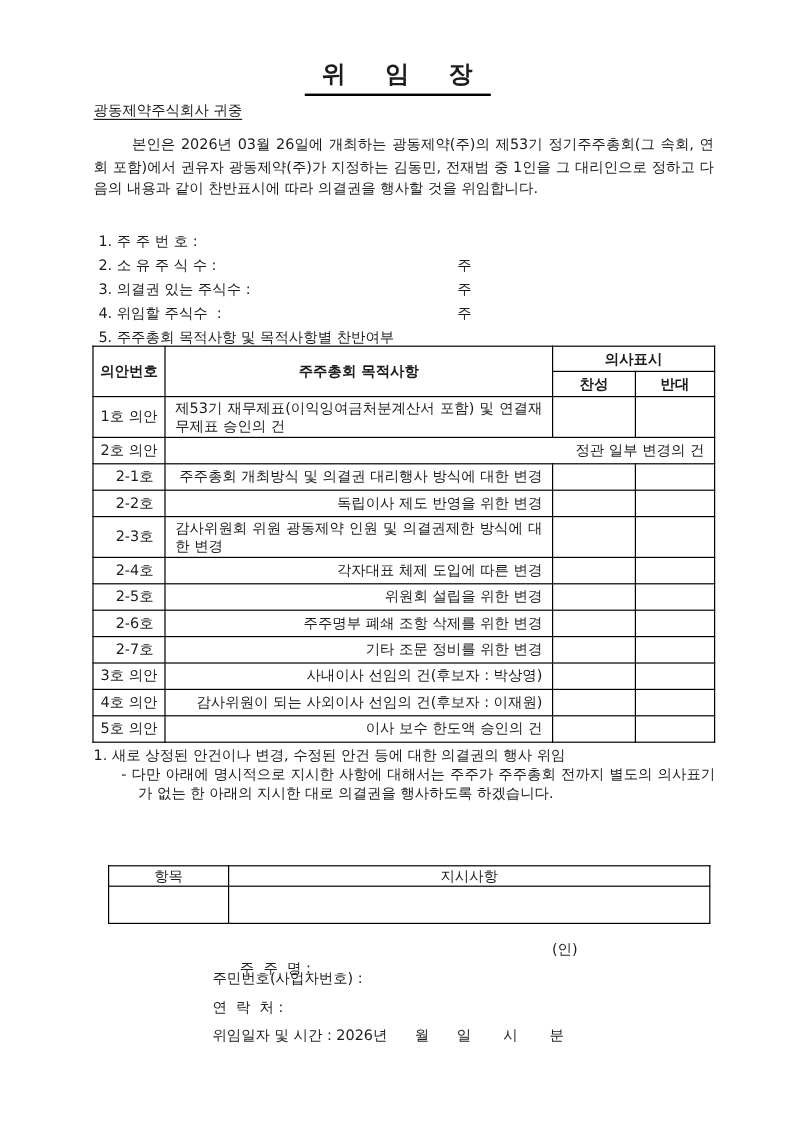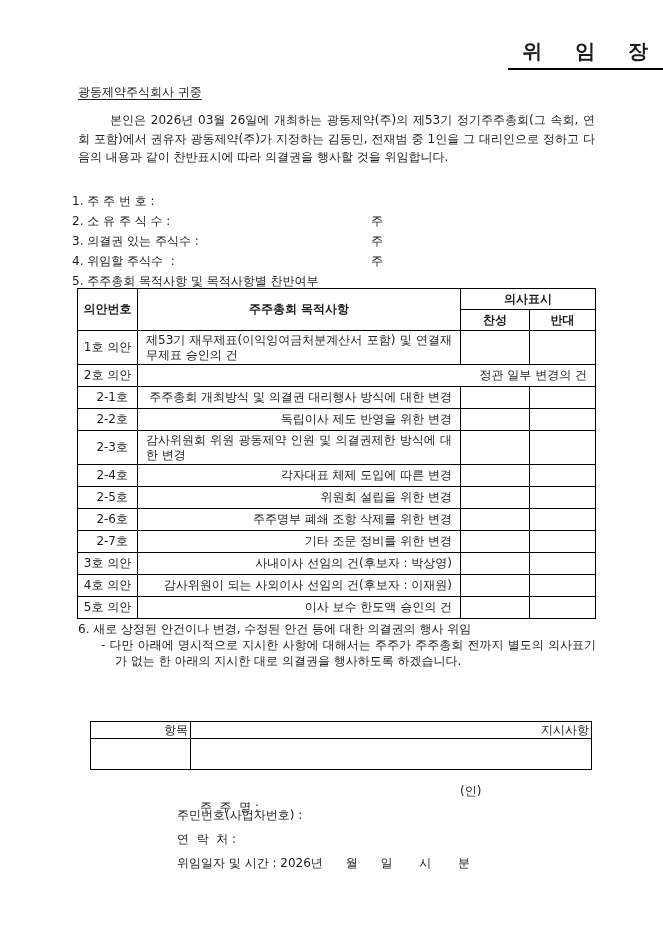--- a/index.html
+++ b/index.html
@@ -8,21 +8,21 @@
     width:663px;height:944px;
     background:#ffffff;
     font-family:"DejaVu Sans",sans-serif;
     color:#1c1c1c;
     font-size:12px;
     overflow:hidden;
   }
   .abs{position:absolute;}
 
   
-  .title-wrap{top:38px;left:0;right:0;text-align:right;}
+  .title-wrap{top:48px;left:0;right:0;text-align:center;}
   .title{
     display:inline-block;
     font-size:20px;font-weight:bold;
     white-space:pre;
     letter-spacing:1px;
     border-bottom:2px solid #000;
     padding:0 14px 3px 14px;
   }
 
   
@@ -34,21 +34,21 @@
     line-height:18.5px;
     text-align:justify;
     text-indent:32px;
     word-break:break-all;
   }
 
   
   .daeum{top:172px;left:78px;width:517px;text-align:center;white-space:pre;}
 
   
-  .nlist{top:191px;left:72px;width:517px;}
+  .nlist{top:191px;left:82px;width:517px;}
   .nrow{position:relative;height:20px;line-height:20px;white-space:pre-wrap;}
   .nrow .unit{position:absolute;left:299px;top:0;}
 
   
   table{border-collapse:collapse;}
   .main-table{top:288px;left:77px;width:518px;table-layout:fixed;}
   .main-table th,.main-table td{
     border:1px solid #000;
     font-size:12px;
     overflow:hidden;
@@ -69,21 +69,21 @@
   .sec6 .heading{white-space:pre-wrap;}
   .sec6 .bullet{
     padding-left:37px;
     text-indent:-14px;
     text-align:justify;
   }
 
   
   .inst-table{top:721px;left:90px;width:501px;table-layout:fixed;}
   .inst-table th,.inst-table td{border:1px solid #000;font-size:12px;}
-  .inst-table th{font-weight:normal;text-align:right;height:16px;padding:0 2px;line-height:15px;}
+  .inst-table th{font-weight:normal;text-align:center;height:16px;padding:0 12px;line-height:15px;}
   .inst-table td{height:28px;padding:1px 6px;}
 
   
   .sig{top:783px;left:177px;}
   .sig .sline{position:relative;height:16px;line-height:16px;margin-bottom:8px;white-space:pre;}
   .sig .seal{position:absolute;left:283px;top:0;}
 </style>
 </head>
 <body>
 
@@ -192,21 +192,21 @@
       <tr class="r">
         <td class="no main">5호 의안</td>
         <td class="desc">이사 보수 한도액 승인의 건</td>
         <td class="vote"></td>
         <td class="vote"></td>
       </tr>
     </tbody>
   </table>
 
   <div class="abs sec6">
-    <div class="heading">6. 새로 상정된 안건이나 변경, 수정된 안건 등에 대한 의결권의 행사 위임</div>
+    <div class="heading">1. 새로 상정된 안건이나 변경, 수정된 안건 등에 대한 의결권의 행사 위임</div>
     <div class="bullet">- 다만 아래에 명시적으로 지시한 사항에 대해서는 주주가 주주총회 전까지 별도의 의사표기가 없는 한 아래의 지시한 대로 의결권을 행사하도록 하겠습니다.</div>
   </div>
 
   <table class="abs inst-table">
     <colgroup>
         <col style="width:100px">
         <col style="width:401px">
       </colgroup>
     <thead>
       <tr>

